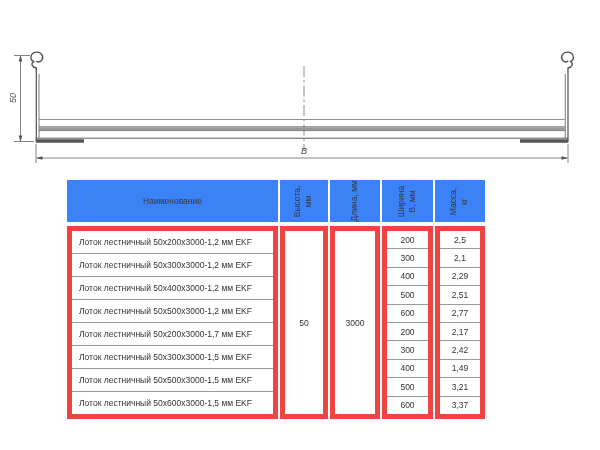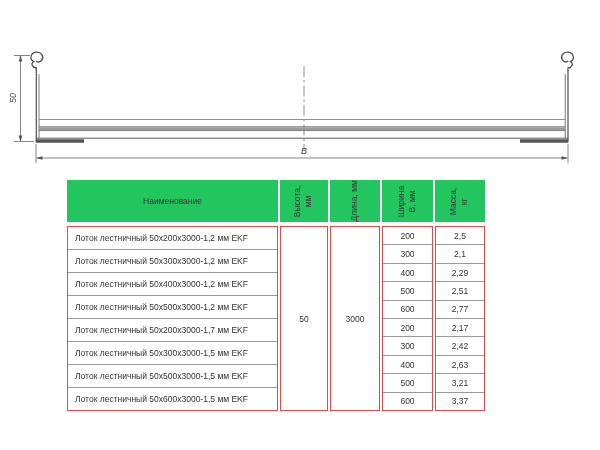--- a/index.html
+++ b/index.html
@@ -6,26 +6,26 @@
   #page{position:relative;width:600px;height:450px;background:#ffffff;overflow:hidden;
         font-family:"Liberation Sans",sans-serif;}
 
   
   #drawing{position:absolute;left:0;top:0;}
 
   
   #spec-table{position:absolute;left:67px;top:180px;display:grid;
               grid-template-columns:211px 48px 50px 51px 50px 50px;column-gap:2px;}
   .col{display:flex;flex-direction:column;}
-  .hcell{height:42px;margin-bottom:4px;background:#22c55e;
+  .hcell{height:42px;margin-bottom:4px;background:#3b82f6;
          display:flex;align-items:center;justify-content:center;
          font-size:8.5px;color:#3a3a3a;text-align:center;overflow:visible;}
   .vtext{transform:rotate(-90deg);white-space:pre;text-align:center;line-height:1.35;
          font-size:8.5px;color:#3a3a3a;}
-  .tbody{height:183px;border:1px solid #ef4444;display:flex;flex-direction:column;background:#fff;}
+  .tbody{height:183px;border:5px solid #ef4444;display:flex;flex-direction:column;background:#fff;justify-content:flex-end;}
   .cell{flex:1;display:flex;align-items:center;justify-content:center;
         font-size:8.5px;color:#333;box-sizing:border-box;}
   .cell + .cell{border-top:1px solid #9a9a9a;}
   .cell.name{justify-content:flex-start;padding-left:7px;padding-right:4px;
              white-space:nowrap;overflow:hidden;}
 </style>
 </head>
 <body>
 
 <div id="page">
@@ -127,20 +127,20 @@
 кг</span>
       </div>
       <div class="tbody">
         <div class="cell">2,5</div>
         <div class="cell">2,1</div>
         <div class="cell">2,29</div>
         <div class="cell">2,51</div>
         <div class="cell">2,77</div>
         <div class="cell">2,17</div>
         <div class="cell">2,42</div>
-        <div class="cell">2,63</div>
+        <div class="cell">1,49</div>
         <div class="cell">3,21</div>
         <div class="cell">3,37</div>
       </div>
     </div>
 
   </div>
 </div>
 
 </body></html>

